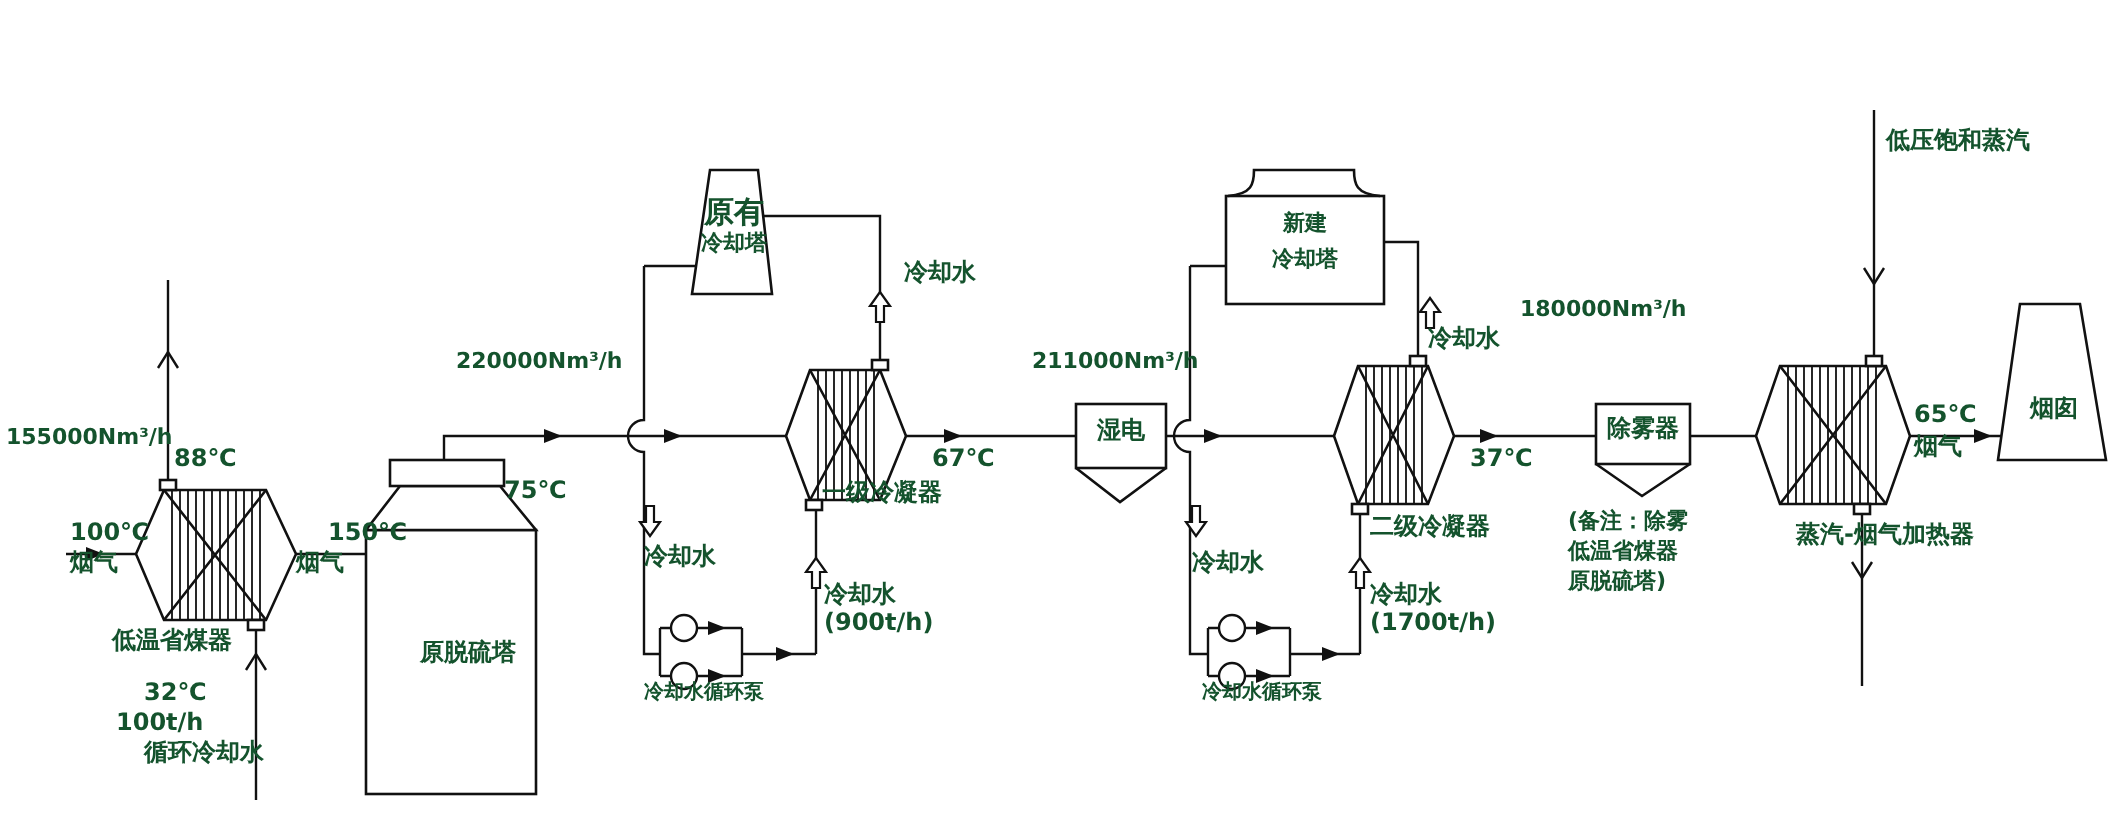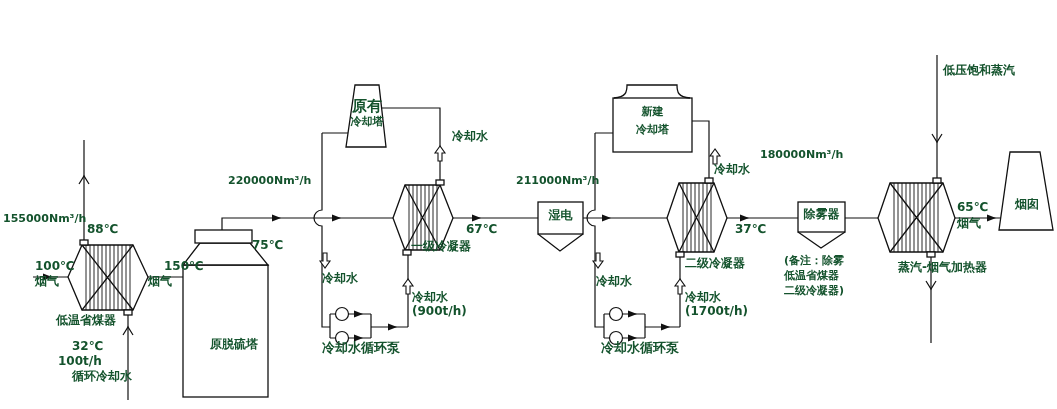--- a/index.html
+++ b/index.html
@@ -2,21 +2,21 @@
 <html><head>
 <meta charset="utf-8">
 <style>
   html,body{margin:0;padding:0;background:#ffffff;}
   #stage{position:relative;width:1057px;height:409px;background:#ffffff;overflow:hidden;
          font-family:"DejaVu Sans","Liberation Sans",sans-serif;}
   #linework{position:absolute;left:0;top:0;}
   .lbl{position:absolute;font-weight:bold;font-size:12px;color:#14532d;line-height:1.1;
        white-space:nowrap;}
   .lbl-flow{font-size:11px;}
-  .lbl-sm{font-size:13px;font-family:Liberation Serif, serif;}
+  .lbl-sm{font-size:10px;font-family:Liberation Serif, serif;}
   .lbl-note{font-size:11px;}
   .ctr{text-align:center;}
 </style>
 </head>
 <body>
 
 <div id="stage">
 
   <svg id="linework" width="1057" height="409" viewBox="0 0 1057 409" fill="none" stroke="#111" stroke-width="1.2">
 
@@ -152,21 +152,21 @@
   <div class="lbl lbl-flow" style="left:3px;top:213px">155000Nm³/h</div>
   <div class="lbl" style="left:87px;top:223px">88℃</div>
   <div class="lbl" style="left:35px;top:260px">100℃</div>
   <div class="lbl" style="left:35px;top:275px">烟气</div>
   <div class="lbl" style="left:164px;top:260px">150℃</div>
   <div class="lbl" style="left:148px;top:275px">烟气</div>
   <div class="lbl" style="left:56px;top:314px">低温省煤器</div>
   <div class="lbl" style="left:72px;top:340px">32℃</div>
   <div class="lbl" style="left:58px;top:355px">100t/h</div>
   <div class="lbl" style="left:72px;top:370px">循环冷却水</div>
-  <div class="lbl ctr" style="left:183px;top:338px;width:102px">原脱硫塔</div>
+  <div class="lbl ctr" style="left:183px;top:320px;width:102px">原脱硫塔</div>
   <div class="lbl lbl-flow" style="left:228px;top:175px">220000Nm³/h</div>
   <div class="lbl" style="left:252px;top:239px">75℃</div>
   <div class="lbl ctr" style="left:340px;top:98px;width:54px;font-size:15px">原有</div>
   <div class="lbl ctr" style="left:340px;top:116px;width:54px;font-size:11px">冷却塔</div>
   <div class="lbl" style="left:452px;top:130px">冷却水</div>
   <div class="lbl" style="left:466px;top:223px">67℃</div>
   <div class="lbl" style="left:411px;top:240px">一级冷凝器</div>
   <div class="lbl" style="left:322px;top:272px">冷却水</div>
   <div class="lbl" style="left:412px;top:291px">冷却水</div>
   <div class="lbl" style="left:412px;top:305px">(900t/h)</div>
@@ -179,20 +179,20 @@
   <div class="lbl lbl-flow" style="left:760px;top:149px">180000Nm³/h</div>
   <div class="lbl" style="left:735px;top:223px">37℃</div>
   <div class="lbl" style="left:685px;top:257px">二级冷凝器</div>
   <div class="lbl" style="left:596px;top:275px">冷却水</div>
   <div class="lbl" style="left:685px;top:291px">冷却水</div>
   <div class="lbl" style="left:685px;top:305px">(1700t/h)</div>
   <div class="lbl lbl-sm" style="left:601px;top:341px">冷却水循环泵</div>
   <div class="lbl ctr" style="left:798px;top:208px;width:47px">除雾器</div>
   <div class="lbl lbl-note" style="left:784px;top:255px">(备注：除雾</div>
   <div class="lbl lbl-note" style="left:784px;top:270px">低温省煤器</div>
-  <div class="lbl lbl-note" style="left:784px;top:285px">二级冷凝器)</div>
+  <div class="lbl lbl-note" style="left:784px;top:285px">原脱硫塔)</div>
   <div class="lbl" style="left:898px;top:261px">蒸汽-烟气加热器</div>
   <div class="lbl" style="left:943px;top:64px">低压饱和蒸汽</div>
   <div class="lbl" style="left:957px;top:201px">65℃</div>
   <div class="lbl" style="left:957px;top:217px">烟气</div>
   <div class="lbl ctr" style="left:1004px;top:198px;width:46px">烟囱</div>
 
 </div>
 
 </body></html>

